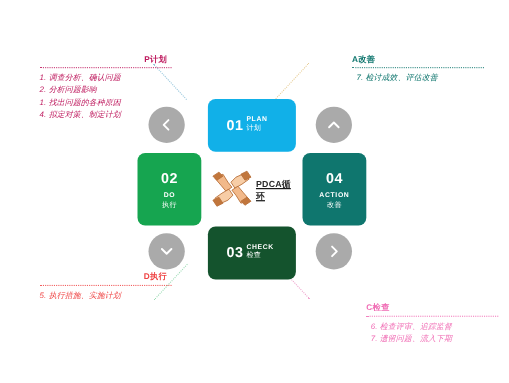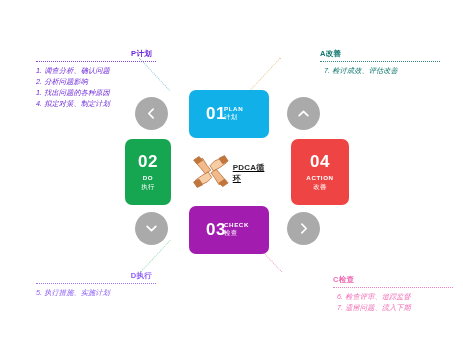--- a/index.html
+++ b/index.html
@@ -9,54 +9,54 @@
     position:relative;overflow:hidden;
   }
   #stage{position:absolute;inset:0;}
 
   
   .corner{position:absolute;width:120px;}
   .corner .ctitle{font-size:7.5px;font-weight:bold;letter-spacing:.3px;line-height:11px;}
   .corner .rule{height:0;border-top:1.2px dotted currentColor;margin:1.5px 0 3px 0;opacity:.85;}
   .corner .citem{font-size:7.2px;line-height:11.2px;letter-spacing:.1px;font-style:italic;}
 
-  .c-tl{left:36px;top:48px;color:#6d28d9;}
+  .c-tl{left:36px;top:48px;color:#be185d;}
   .c-tl .ctitle{text-align:right;padding-right:4px;}
-  .c-bl{left:36px;top:270px;color:#8b5cf6;}
+  .c-bl{left:36px;top:246px;color:#ef4444;}
   .c-bl .ctitle{text-align:right;padding-right:4px;}
   .c-tr{left:320px;top:48px;color:#0f766e;}
   .c-tr .ctitle{text-align:left;}
   .c-br{left:320px;top:274px;color:#f06cb4;margin-left:13px;}
   .c-br .ctitle{text-align:left;}
   .c-tr .citem,.c-br .citem{padding-left:4px;}
 
   
   .diag{position:absolute;height:0;border-top:1.2px dotted #9bb7c9;transform-origin:0 0;}
 
   
   .card{position:absolute;border-radius:7px;color:#fff;display:flex;
         flex-direction:column;align-items:center;justify-content:center;}
-  .card .num{font-size:17px;font-weight:bold;line-height:17px;letter-spacing:.5px;}
+  .card .num{font-size:13px;font-weight:bold;line-height:17px;letter-spacing:.5px;}
   .card .en{font-size:6.2px;font-weight:bold;letter-spacing:.6px;line-height:8px;}
   .card .cn{font-size:6.4px;line-height:8px;letter-spacing:.4px;}
 
   
   .card.stack-overlap{position:absolute;}
   .card.stack-overlap .inner{position:relative;width:46px;height:20px;}
   .card.stack-overlap .num{position:absolute;left:0;top:1px;}
   .card.stack-overlap .en{position:absolute;left:18px;top:1px;}
   .card.stack-overlap .cn{position:absolute;left:18px;top:9px;}
 
   .card.stack-normal .num{margin-bottom:4px;}
   .card.stack-normal .en{margin-bottom:1px;}
 
   #card-plan{left:189px;top:90px;width:80px;height:48px;background:#11b0e8;}
-  #card-do{left:125px;top:139px;width:46px;height:66px;background:#16a550;}
-  #card-check{left:189px;top:206px;width:80px;height:48px;background:#a21caf;}
-  #card-action{left:275px;top:139px;width:58px;height:66px;background:#ef4444;margin-left:16px;}
+  #card-do{left:125px;top:139px;width:58px;height:66px;background:#16a550;}
+  #card-check{left:189px;top:206px;width:80px;height:48px;background:#14532d;}
+  #card-action{left:275px;top:139px;width:58px;height:66px;background:#0f766e;}
 
   
   #hub{position:absolute;left:189px;top:142px;width:80px;height:60px;
        display:flex;flex-direction:row;align-items:center;justify-content:flex-start;text-decoration:underline;}
   #hub .hub-label{font-size:8px;font-weight:bold;color:#2b2b2b;letter-spacing:.2px;margin-top:1px;}
 
   
   .acircle{position:absolute;width:33px;height:33px;border-radius:50%;
            background:#aaaaaa;display:flex;align-items:center;justify-content:center;}
   #arrow-left{left:135px;top:97px;}

